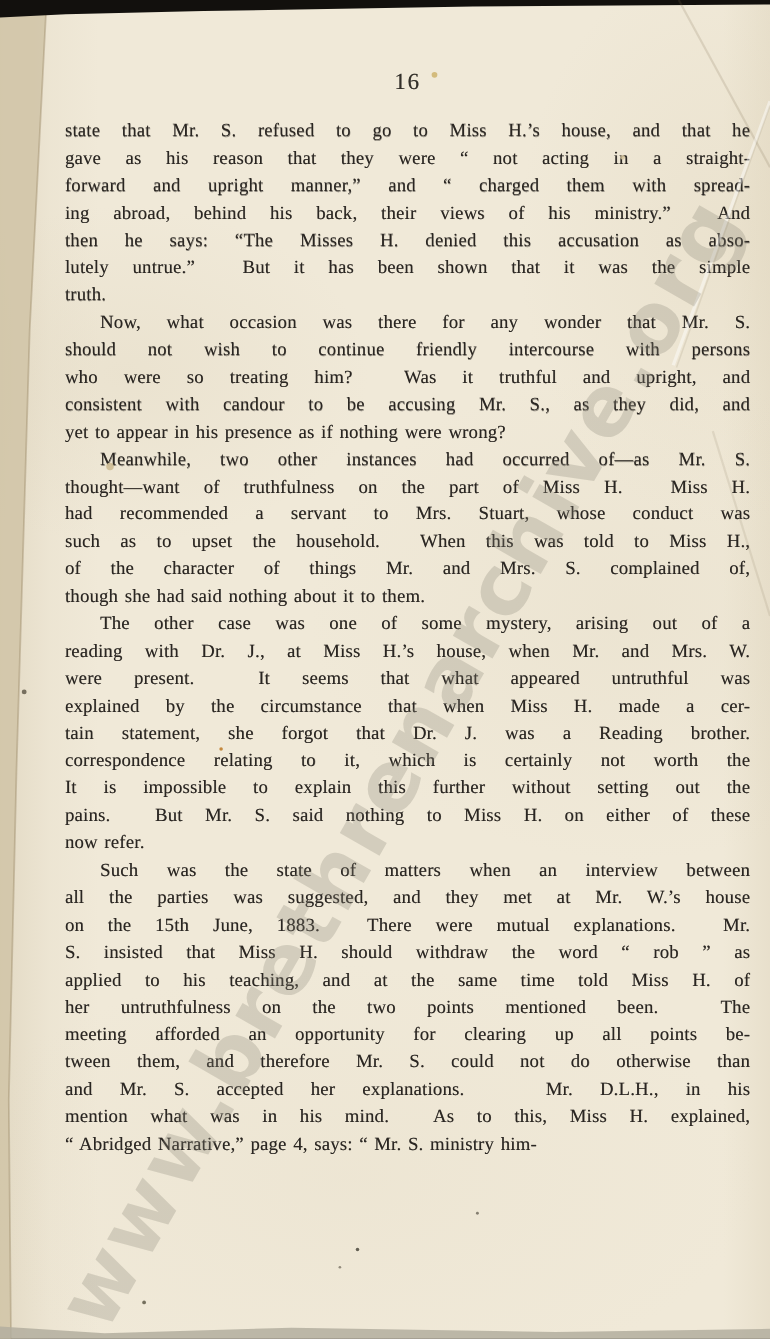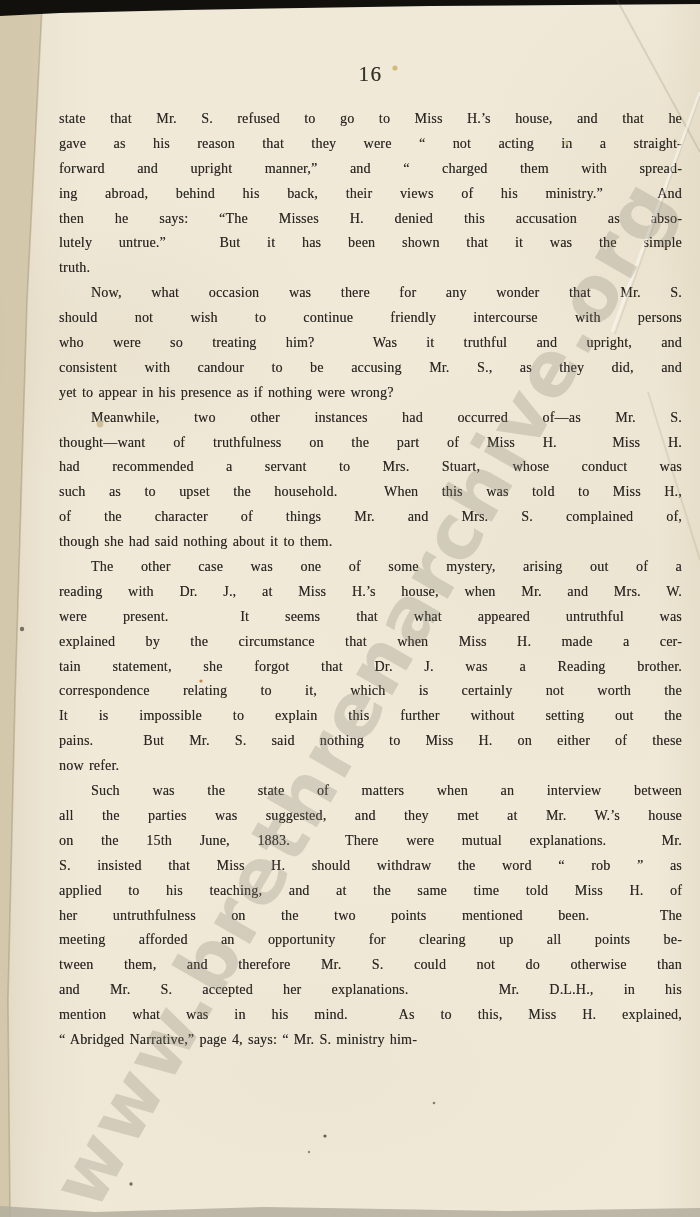--- a/index.html
+++ b/index.html
@@ -22,21 +22,21 @@
     left:59px; top:62px; width:623px;
     text-align:center;
     font-size:21px;
     letter-spacing:1.5px;
     color:#33302a;
     text-shadow:0.2px 0.2px 0.4px rgba(51,48,42,0.55);
   }
   .body-text{
     position:absolute;
     left:59px; top:107px; width:623px;
-    font-size:14px;
+    font-size:17px;
     line-height:24.9px;
     color:#2a2622;
     text-shadow:0.25px 0.25px 0.35px rgba(42,38,34,0.5);
     word-spacing:1.5px;
     letter-spacing:0.2px;
   }
   .line{
     white-space:pre-wrap;
     height:24.9px;
     text-align:justify;

